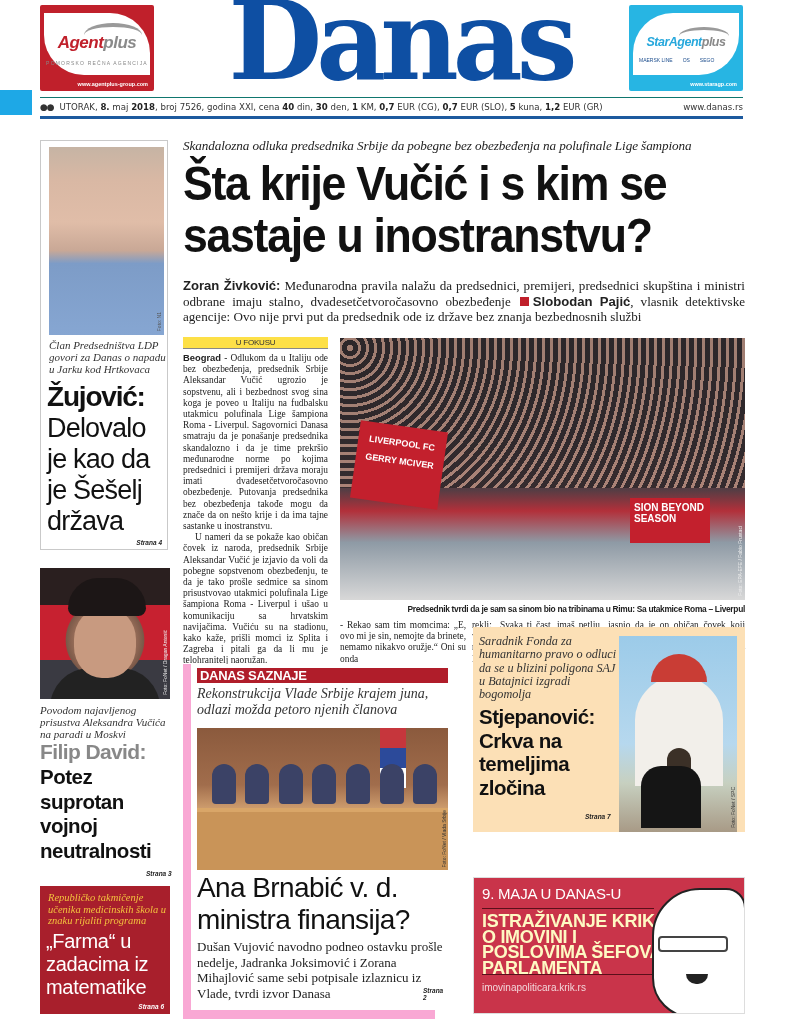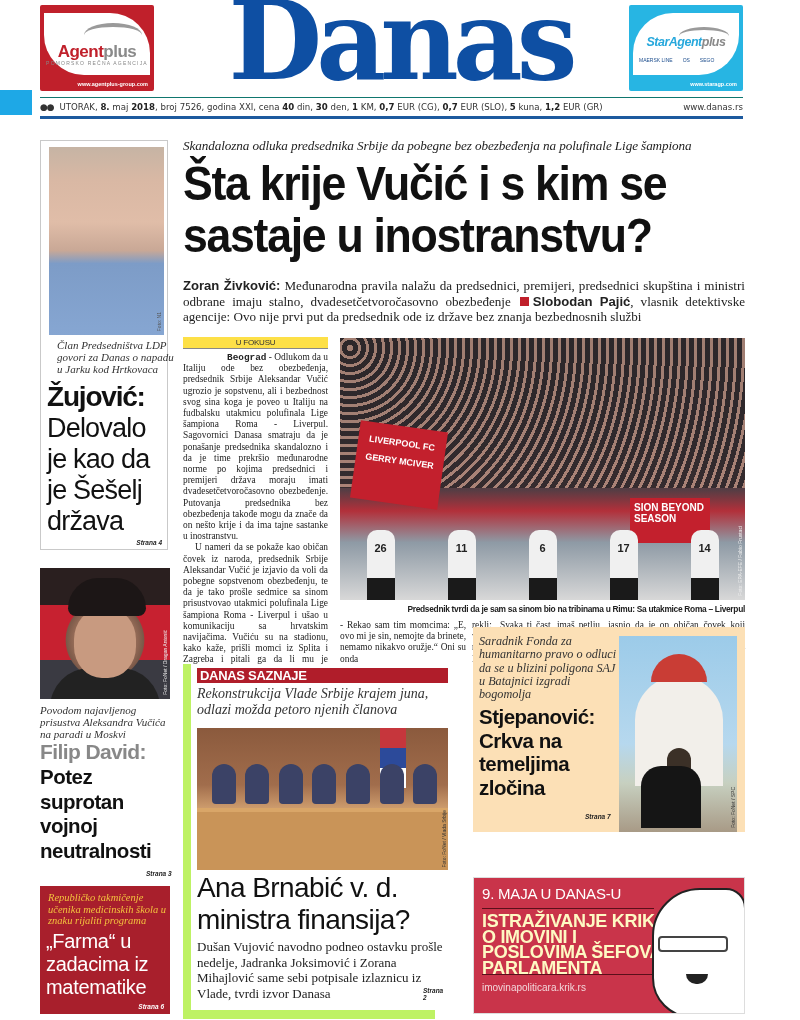--- a/index.html
+++ b/index.html
@@ -2,21 +2,21 @@
 <html><head>
 <meta charset="utf-8">
 <style>
   * { box-sizing: border-box; margin: 0; padding: 0; }
   body { width: 800px; height: 1020px; background: #fff; position: relative; overflow: hidden; font-family: "Liberation Serif", serif; color: #1a1a1a; }
   .abs { position: absolute; }
 
   
   .ad-left { left: 40px; top: 5px; width: 114px; height: 86px; background: #c0202b; border-radius: 2px; overflow: hidden; }
   .ad-left .white { position: absolute; left: 4px; top: 8px; width: 106px; height: 62px; background: #fff; border-radius: 0 40px 0 40px; }
-  .ad-left .brand { position: absolute; left: 0; top: 37px; width: 114px; text-align: center; font-family: "Liberation Sans", sans-serif; font-weight: bold; font-size: 17px; color: #c0202b; letter-spacing: -0.5px; }
+  .ad-left .brand { position: absolute; left: 0; top: 28px; width: 114px; text-align: center; font-family: "Liberation Sans", sans-serif; font-weight: bold; font-style: italic; font-size: 17px; color: #c0202b; letter-spacing: -0.5px; }
   .ad-left .brand .plus { color: #8a8a8a; }
   .ad-left .arc { position: absolute; left: 44px; top: 18px; width: 58px; height: 24px; border-top: 4px solid #9a9a9a; border-radius: 50% 50% 0 0; }
   .ad-left .sub { position: absolute; left: 0; top: 55px; width: 114px; text-align: center; font-family: "Liberation Sans", sans-serif; font-size: 5px; letter-spacing: 1.2px; color: #888; }
   .ad-left .url { position: absolute; right: 6px; bottom: 4px; font-family: "Liberation Sans", sans-serif; font-size: 5.5px; font-weight: bold; color: #fff; }
 
   .logo { left: 170px; top: -14px; width: 460px; text-align: center; font-family: "DejaVu Serif", serif; font-weight: 900; font-size: 108px; color: #0e4fa3; letter-spacing: -6px; line-height: 1; transform: scaleY(1.02); }
 
   .ad-right { left: 629px; top: 5px; width: 114px; height: 86px; background: #27b5e3; border-radius: 2px; overflow: hidden; }
   .ad-right .white { position: absolute; left: 4px; top: 8px; width: 106px; height: 62px; background: #fff; border-radius: 40px 0 40px 0; }
   .ad-right .brand { position: absolute; left: 0; top: 30px; width: 114px; text-align: center; font-family: "Liberation Sans", sans-serif; font-weight: bold; font-style: italic; font-size: 12.5px; color: #27a8dc; letter-spacing: -0.5px; }
@@ -31,21 +31,21 @@
   .dateline b { font-weight: bold; color: #222; }
   .dateline .dots { font-size: 9px; letter-spacing: -1px; margin-right: 3px; }
 
   
   .box { border: 1px solid #c9c9c9; }
   .box1 { left: 40px; top: 140px; width: 128px; height: 410px; }
   .photo-placeholder { position: absolute; overflow: hidden; }
   .box1 .photo { left: 8px; top: 6px; width: 115px; height: 188px; background: linear-gradient(180deg,#c6b4a4 0%,#d9b8a4 18%,#e0bda8 40%,#c9a896 55%,#7d9cc7 62%,#86a6d2 100%); }
   .credit { position: absolute; font-family: "Liberation Sans", sans-serif; font-size: 5px; color: #555; writing-mode: vertical-rl; transform: rotate(180deg); }
   .kicker-it { font-family: "Liberation Serif", serif; font-style: italic; color: #333; }
-  .box1 .kicker { left: 8px; top: 198px; width: 118px; font-size: 11px; line-height: 12px; margin-left: 8px; }
+  .box1 .kicker { left: 8px; top: 198px; width: 118px; font-size: 11px; line-height: 12px; }
   .box1 .title-bold { left: 6px; top: 240px; font-family: "Liberation Sans", sans-serif; font-weight: bold; font-size: 28px; letter-spacing: -1.2px; color: #111; }
   .box1 .title-reg { left: 6px; top: 272px; width: 122px; font-family: "Liberation Sans", sans-serif; font-size: 27px; line-height: 31px; letter-spacing: -0.8px; color: #111; }
   .strana { font-family: "Liberation Sans", sans-serif; font-weight: bold; font-style: italic; font-size: 6.5px; color: #222; }
   .box1 .strana { right: 5px; top: 398px; }
 
   .davidphoto { left: 40px; top: 568px; width: 130px; height: 131px; background: radial-gradient(circle at 50% 55%, #c5957c 0%, #b07f66 24%, #7a5848 40%, transparent 41%), linear-gradient(180deg,#2a1f1f 0 28%, #c72130 28% 70%, #3a3a42 70%); }
   .davidphoto .hat { position:absolute; left: 28px; top: 10px; width: 78px; height: 38px; background:#1c1616; border-radius: 40px 40px 10px 10px; }
   .davidphoto .face { position:absolute; left: 34px; top: 40px; width: 62px; height: 70px; background:#c89a80; border-radius: 45%; }
   .davidphoto .coat { position:absolute; left: 10px; top: 100px; width: 110px; height: 40px; background:#222; border-radius: 40px 40px 0 0; }
   .david-kicker { left: 40px; top: 704px; width: 135px; font-size: 11px; line-height: 12px; }
@@ -60,21 +60,21 @@
 
   
   .lead-kicker { left: 183px; top: 138px; font-size: 13.2px; font-style: italic; color: #222; letter-spacing: -0.1px; }
   .lead-title { left: 183px; top: 157px; width: 580px; font-family: "Liberation Sans", sans-serif; font-weight: bold; font-size: 48.5px; line-height: 52px; color: #111; letter-spacing: -1.4px; transform: scaleX(0.92); transform-origin: left; white-space: nowrap; }
   .lead-deck { left: 183px; top: 278px; width: 562px; font-size: 13.1px; line-height: 15.5px; color: #222; text-align: justify; }
   .lead-deck b { font-family: "Liberation Sans", sans-serif; font-weight: bold; }
   .lead-deck .sq { display: inline-block; width: 9px; height: 9px; background: #c0202b; margin: 0 4px 0 2px; vertical-align: baseline; }
 
   .fokus-bar { left: 183px; top: 337px; width: 145px; height: 12px; background: #fde047; border-bottom: 1px solid #888; text-align: center; font-family: "Liberation Sans", sans-serif; font-size: 8px; line-height: 12px; color: #333; letter-spacing: -0.2px; }
   .body-col { font-size: 9.4px; line-height: 11.2px; color: #222; text-align: justify; hyphens: manual; }
-  .body-col b { font-family: Liberation Mono, monospace; font-weight: bold; margin-left: 44px; }
+  .body-col b { font-family: Liberation Sans, sans-serif; font-weight: bold; }
   .col1 { left: 183px; top: 352px; width: 145px; }
   .col1 p + p { text-indent: 12px; }
 
   .main-photo { left: 340px; top: 338px; width: 405px; height: 262px; background: linear-gradient(180deg, #2d2a30 0%, #3b3239 40%, #553d44 58%, #b2303a 66%, #8e9aa5 78%, #d8d8d8 100%); overflow: hidden; }
   .main-photo .crowd { position:absolute; left:0; top:0; width:100%; height:150px; background: repeating-radial-gradient(circle at 10px 10px, #c79a88 0 3px, #2c2628 3px 8px); opacity: 0.75; }
   .main-photo .banner1 { position:absolute; left: 15px; top: 88px; width: 88px; height: 78px; background:#c3202d; transform: rotate(8deg); color:#fff; font-family:"Liberation Sans",sans-serif; font-weight:bold; font-size: 9px; text-align:center; padding-top: 8px; line-height: 18px; }
   .main-photo .banner2 { position:absolute; left: 180px; top: 145px; width: 100px; height: 50px; background:#c3202d; color:#fff; font-family:"Liberation Sans",sans-serif; font-weight:bold; font-size: 12px; padding: 4px; }
   .main-photo .banner3 { position:absolute; left: 290px; top: 160px; width: 80px; height: 45px; background:#c3202d; color:#fff; font-family:"Liberation Sans",sans-serif; font-weight:bold; font-size: 10px; padding: 4px; }
   .main-photo .players { position:absolute; left:0; top: 180px; width:100%; height: 82px; display:flex; justify-content: space-around; align-items:flex-end; }
   .main-photo .pl { width: 28px; height: 70px; background:#f0f0f0; border-radius: 10px 10px 0 0; color:#222; font-family:"Liberation Sans",sans-serif; font-weight:bold; font-size: 11px; text-align:center; padding-top: 12px; position: relative; }
@@ -82,21 +82,21 @@
   .main-photo .credit { right: 2px; bottom: 4px; color:#eee; }
   .photo-caption { left: 340px; top: 604px; width: 405px; text-align: right; font-family: "Liberation Sans", sans-serif; font-weight: bold; font-size: 8.4px; color: #222; letter-spacing: -0.3px; }
 
   .col2 { left: 340px; top: 620px; width: 126px; }
   .col3 { left: 472px; top: 620px; width: 128px; }
   .col4 { left: 608px; top: 620px; width: 137px; }
   .col4 .sig { float: right; font-style: italic; font-weight: bold; }
   .nastavak { left: 608px; top: 647px; width: 137px; text-align: right; }
 
   
-  .saznaje { left: 183px; top: 664px; width: 252px; height: 355px; background: #bef264; }
+  .saznaje { left: 183px; top: 664px; width: 252px; height: 355px; background: #f9a8d4; }
   .saznaje .inner { position: absolute; left: 8px; top: 0; width: 264px; height: 346px; background: #fff; }
   .saznaje .bar { position: absolute; left: 14px; top: 4px; width: 251px; height: 15px; background: #b01d2a; color: #fff; font-family: "Liberation Sans", sans-serif; font-weight: bold; font-size: 13px; line-height: 15px; padding-left: 3px; letter-spacing: -0.3px; }
   .saznaje .kicker { position: absolute; left: 14px; top: 22px; width: 254px; font-size: 14px; line-height: 15.5px; }
   .saznaje .photo { position: absolute; left: 14px; top: 64px; width: 251px; height: 142px; background: linear-gradient(180deg, #8b5a3d 0%, #a16d4c 40%, #d1a070 58%, #e0b078 70%, #b57c4c 100%); overflow: hidden; }
   .saznaje .photo .flag { position:absolute; right: 42px; top: 0; width: 26px; height: 60px; background: linear-gradient(180deg,#c6363c 0 33%, #2c4a9a 33% 66%, #fff 66%); }
   .saznaje .photo .ppl { position:absolute; left: 10px; top: 36px; width: 235px; height: 40px; display:flex; justify-content: space-around; }
   .saznaje .photo .ppl span { width: 24px; height: 40px; background: #3b4266; border-radius: 12px 12px 4px 4px; }
   .saznaje .photo .desk { position:absolute; left: 0; top: 80px; width:100%; height: 62px; background:#c99458; border-top: 4px solid #d9a668; }
   .saznaje .photo .credit { right: 1px; bottom: 2px; color: #333; }
   .saznaje .title { position: absolute; left: 14px; top: 208px; width: 260px; font-family: "Liberation Sans", sans-serif; font-size: 28px; line-height: 32px; color: #111; letter-spacing: -0.6px; }
@@ -205,27 +205,20 @@
   <p>U nameri da se pokaže kao običan čovek iz naroda, predsednik Srbije Aleksandar Vučić je izjavio da voli da pobegne sopstvenom obezbeđenju, te da je tako prošle sedmice sa sinom prisustvovao utakmici polufinala Lige šampiona Roma - Liverpul i ušao u komunikaciju sa hrvatskim navijačima. Vučiću su na stadionu, kako kaže, prišli momci iz Splita i Zagreba i pitali ga da li mu je telohranitelj naoružan.</p>
 </div>
 
 <div class="abs photo-placeholder main-photo">
   <div class="crowd"></div>
   <div class="banner1">
       <div>LIVERPOOL FC</div>
       <div>GERRY MCIVER</div>
     </div>
   <div class="banner3">SION BEYOND SEASON</div>
-  <div class="players">
-    <div class="pl">26</div>
-    <div class="pl">11</div>
-    <div class="pl">6</div>
-    <div class="pl">17</div>
-    <div class="pl">14</div>
-  </div>
   <span class="credit">Foto: EPA-EFE / Fabio Frustaci</span>
 </div>
 <div class="abs photo-caption">Predsednik tvrdi da je sam sa sinom bio na tribinama u Rimu: Sa utakmice Roma – Liverpul</div>
 
 <div class="abs body-col col2">- Rekao sam tim momcima: „E, ovo mi je sin, nemojte da brinete, nemamo nikakvo oružje.“ Oni su onda</div>
 <div class="abs body-col col3">rekli: „Svaka ti čast, imaš petlju veću nego svi drugi ovamo!“ - rekao je Vučić u intervjuu za Kurir. Potom je po-</div>
 <div class="abs body-col col4">
   <span>jasnio da je on običan čovek koji svakom može da pogleda u lice.</span> <span class="sig">K. Ž.</span>
 </div>
 <div class="abs strana nastavak">Nastavak na strani 5</div>

